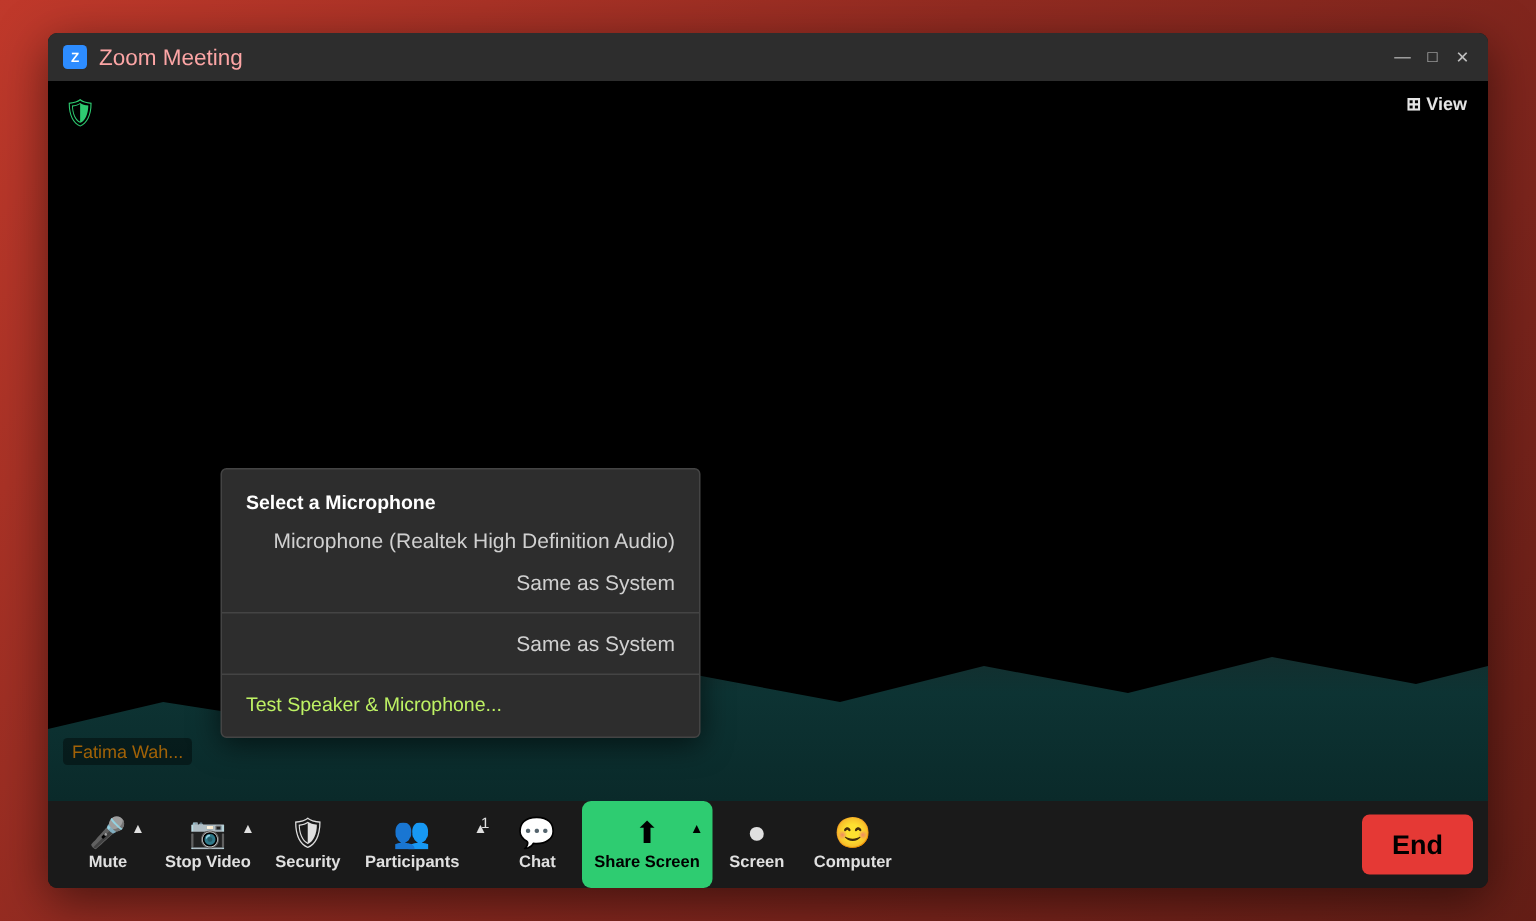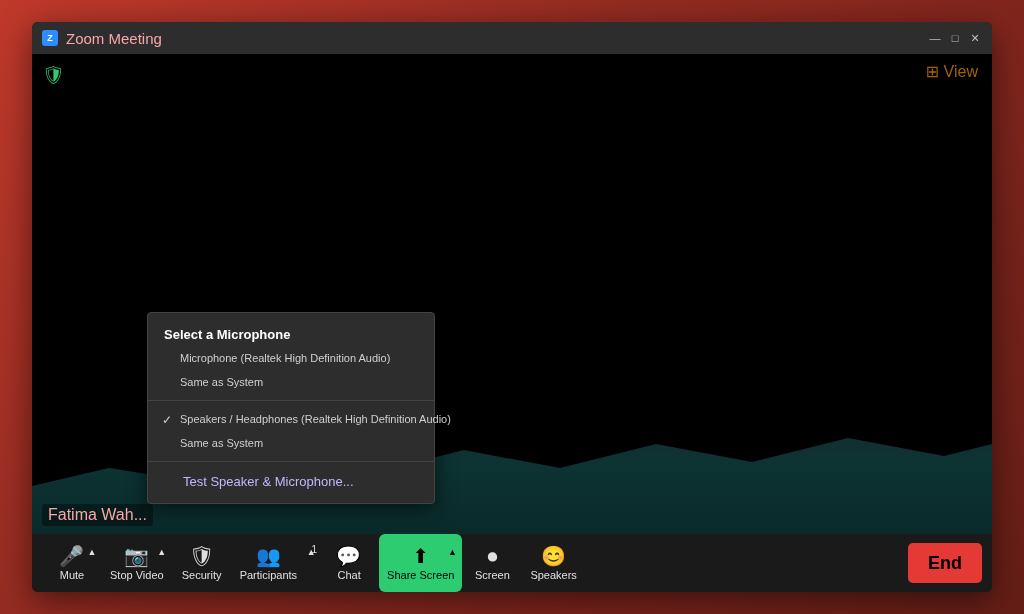--- a/index.html
+++ b/index.html
@@ -84,96 +84,97 @@
       left: 10px;
       color: #2ecc71;
       font-size: 18px;
     }
 
     
     .view-btn {
       position: absolute;
       top: 8px;
       right: 14px;
-      color: #a16207;
-      font-size: 16px;
+      color: #e5e5e5;
+      font-size: 12px;
       display: flex;
       align-items: center;
       gap: 5px;
       cursor: pointer;
+      font-weight: bold;
     }
 
     
     .landscape {
       position: absolute;
       bottom: 0;
       left: 0;
       right: 0;
       height: 120px;
       background: linear-gradient(to bottom, #1a2a2a 0%, #0d3333 40%, #0a2a2a 100%);
       clip-path: polygon(0 60%, 8% 45%, 16% 55%, 25% 35%, 35% 50%, 45% 30%, 55% 45%, 65% 25%, 75% 40%, 85% 20%, 95% 35%, 100% 25%, 100% 100%, 0 100%);
     }
 
     
     .name-label {
       position: absolute;
-      bottom: 8px;
+      bottom: 24px;
       left: 10px;
-      color: #fca5a5;
-      font-size: 16px;
+      color: #a16207;
+      font-size: 12px;
       background: rgba(0,0,0,0.4);
       padding: 2px 6px;
       border-radius: 3px;
     }
 
     
     .dropdown-menu {
       position: absolute;
       top: 258px;
       left: 115px;
-      width: 288px;
+      width: 320px;
       background: #2d2d2d;
       border: 1px solid #444;
       border-radius: 4px;
       box-shadow: 0 4px 20px rgba(0,0,0,0.6);
       z-index: 100;
       padding: 8px 0;
     }
     .menu-section-header {
       padding: 6px 16px 4px 16px;
       color: #ffffff;
       font-size: 13px;
       font-weight: 600;
     }
     .menu-item {
       padding: 6px 16px 6px 32px;
       color: #d0d0d0;
-      font-size: 11px;
+      font-size: 14px;
       cursor: pointer;
       position: relative;
       white-space: nowrap;
+      text-align: right;
     }
     .menu-item.checked::before {
       content: '✓';
       position: absolute;
       left: 14px;
       color: #d0d0d0;
       font-size: 12px;
     }
     .menu-divider {
       height: 1px;
       background: #444;
       margin: 6px 0;
     }
     .menu-item-plain {
       padding: 6px 16px;
-      color: #c4b5fd;
+      color: #bef264;
       font-size: 13px;
       cursor: pointer;
-      margin-left: 19px;
     }
 
     
     .toolbar {
       height: 58px;
       background: #1a1a1a;
       display: flex;
       align-items: center;
       padding: 0 10px;
       gap: 0;
@@ -191,20 +192,21 @@
     }
     .toolbar-icon {
       color: #e0e0e0;
       font-size: 20px;
       line-height: 1;
     }
     .toolbar-label {
       color: #e0e0e0;
       font-size: 11px;
       margin-top: 3px;
+      font-weight: bold;
     }
     .toolbar-spacer {
       flex: 1;
     }
     .end-btn {
       background: #e53935;
       color: #000000;
       border: none;
       border-radius: 5px;
       padding: 20px 20px;
@@ -281,21 +283,20 @@
     <div class="shield-badge">🛡</div>
     <div class="view-btn">⊞ View</div>
     <div class="landscape"></div>
     <div class="name-label">Fatima Wah...</div>
 
     <div class="dropdown-menu">
       <div class="menu-section-header">Select a Microphone</div>
       <div class="menu-item">Microphone (Realtek High Definition Audio)</div>
       <div class="menu-item">Same as System</div>
       <div class="menu-divider"></div>
-      <div class="menu-item checked">Speakers / Headphones (Realtek High Definition Audio)</div>
       <div class="menu-item">Same as System</div>
       <div class="menu-divider"></div>
       <div class="menu-item-plain">Test Speaker &amp; Microphone...</div>
 
     </div>
   </div>
 
   <div class="toolbar">
 
     <div class="toolbar-item-group">
@@ -341,20 +342,20 @@
       <div class="caret-btn" style="color:#000;">▲</div>
     </div>
 
     <div class="toolbar-item">
       <span class="toolbar-icon">⏺</span>
       <span class="toolbar-label">Screen</span>
     </div>
 
     <div class="toolbar-item">
       <span class="toolbar-icon">😊</span>
-      <span class="toolbar-label">Speakers</span>
+      <span class="toolbar-label">Computer</span>
     </div>
 
     <div class="toolbar-spacer"></div>
 
     <button class="end-btn">End</button>
   </div>
 </div>
 
 </body></html>

